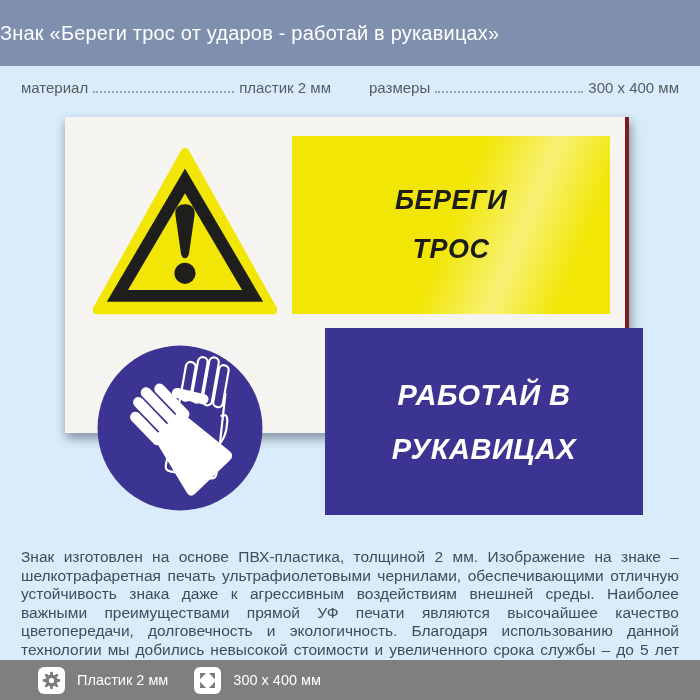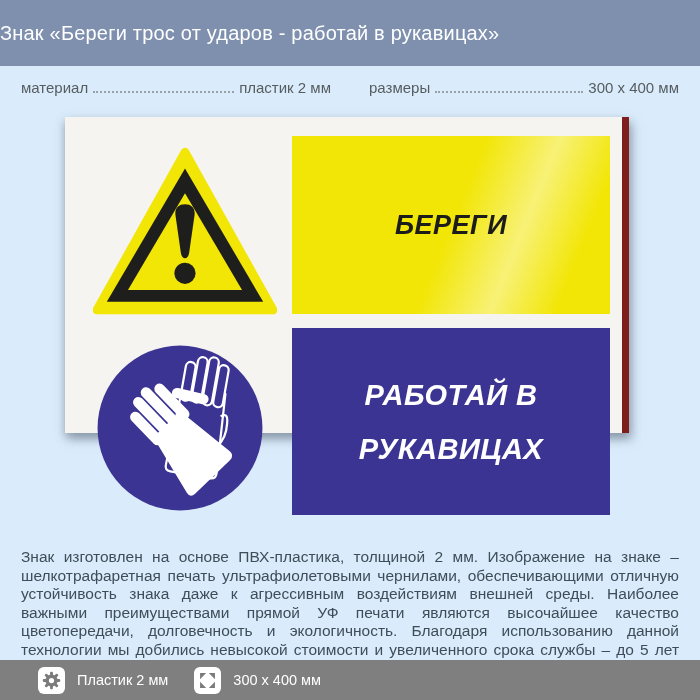--- a/index.html
+++ b/index.html
@@ -38,21 +38,21 @@
   .spec{flex:1;display:flex;align-items:baseline;white-space:nowrap}
   .leader{
     flex:1;align-self:flex-end;
     border-bottom:2px dotted #99a0a6;
     margin:0 5px 3px 5px;min-width:20px;
   }
   
   .board{
     position:absolute;left:65px;top:117px;width:564px;height:316px;
     background:var(--board-bg);
-    border-right:7px solid #7f1d1d;
+    border-right:4px solid #7f1d1d;
     box-shadow:3px 6px 10px rgba(104,116,134,.55), -1px 4px 8px rgba(104,116,134,.35);
     padding-left:48px;
   }
   .triangle-wrap{position:absolute;left:28px;top:26px;width:184px;height:176px}
   .circle-wrap{position:absolute;left:30px;top:226px;width:170px;height:170px}
   .panel{
     position:absolute;left:227px;width:318px;
     display:flex;flex-direction:column;align-items:center;justify-content:center;
     text-align:center;font-style:italic;font-weight:bold;
   }
@@ -64,21 +64,21 @@
   }
   .panel-yellow::after{
     content:"";position:absolute;inset:0;
     background:linear-gradient(112deg, rgba(255,255,255,0) 50%, rgba(255,255,255,.45) 69%, rgba(255,255,255,0) 86%);
     pointer-events:none;
   }
   .panel-yellow .line{position:relative;z-index:1}
   .panel-blue{
     top:211px;height:187px;
     background:var(--sign-blue);
-    color:#ffffff;font-size:29px;line-height:54px;letter-spacing:.5px;
+    color:#ffffff;font-size:29px;line-height:54px;letter-spacing:.5px;margin-left:33px;
   }
   
   .desc{
     position:absolute;left:0;right:0;top:548px;
     padding:0 21px;
     font-size:15.5px;line-height:18.6px;
     color:var(--desc-text);
     text-align:justify;
   }
   
@@ -120,20 +120,21 @@
   <svg class="triangle-wrap" viewBox="0 0 200 190" aria-hidden="true">
     <polygon points="100,9 196,181 4,181" fill="#f2e606" stroke="#f2e606" stroke-width="9" stroke-linejoin="round"></polygon>
     <polygon points="100,27 185,172 15,172" fill="#1e1e1c"></polygon>
     <polygon points="100,54 162,159 38,159" fill="#f2e606"></polygon>
     <path d="M100,66 C92.5,66 88.8,70.5 89.6,77.5 L95.4,118 Q96.2,124.5 100,124.5 Q103.8,124.5 104.6,118 L110.4,77.5 C111.2,70.5 107.5,66 100,66 Z" fill="#1e1e1c"></path>
     <circle cx="100" cy="141" r="11.5" fill="#1e1e1c"></circle>
   </svg>
 
   <div class="panel panel-yellow">
     <span class="line">БЕРЕГИ</span>
+    <span class="line">ТРОС</span>
   </div>
 
   <svg class="circle-wrap" viewBox="0 0 200 200" aria-hidden="true">
     <defs>
       <clipPath id="gclip">
           <circle cx="100" cy="100" r="95"></circle>
         </clipPath>
     </defs>
     <circle cx="100" cy="100" r="97" fill="#3b3492"></circle>
     <g clip-path="url(#gclip)">

